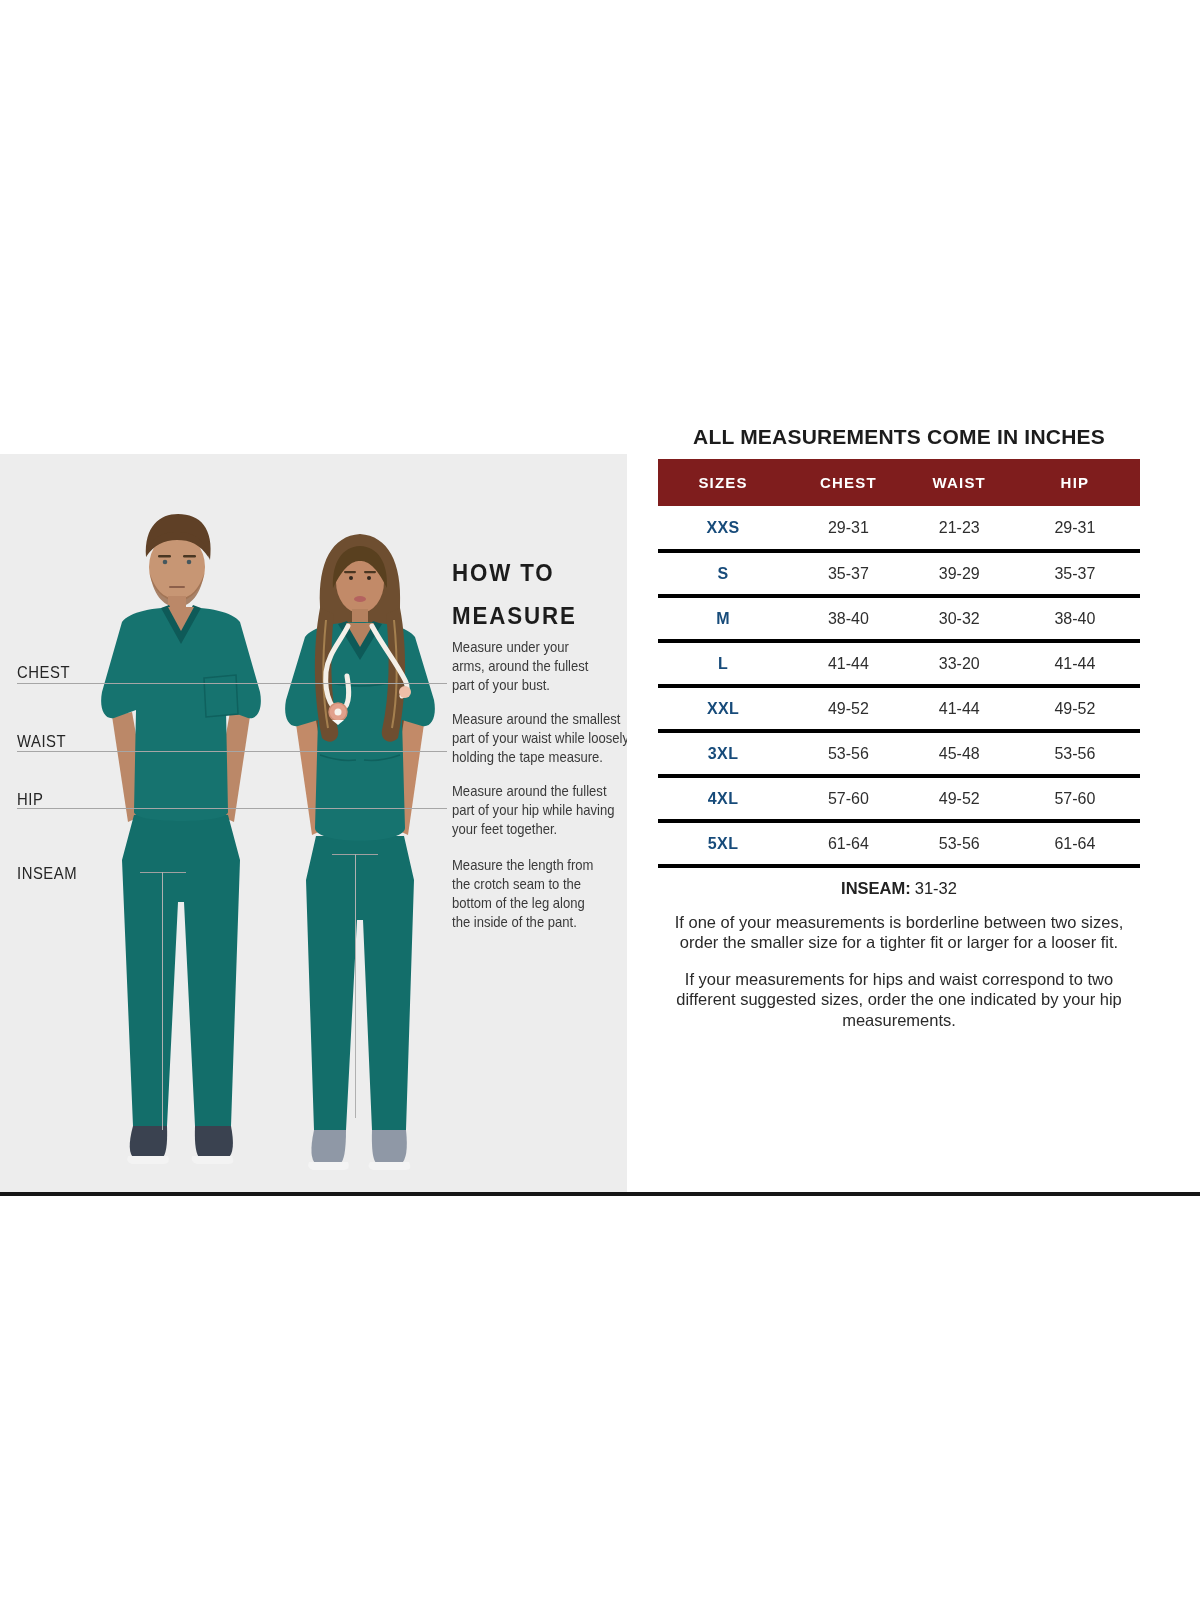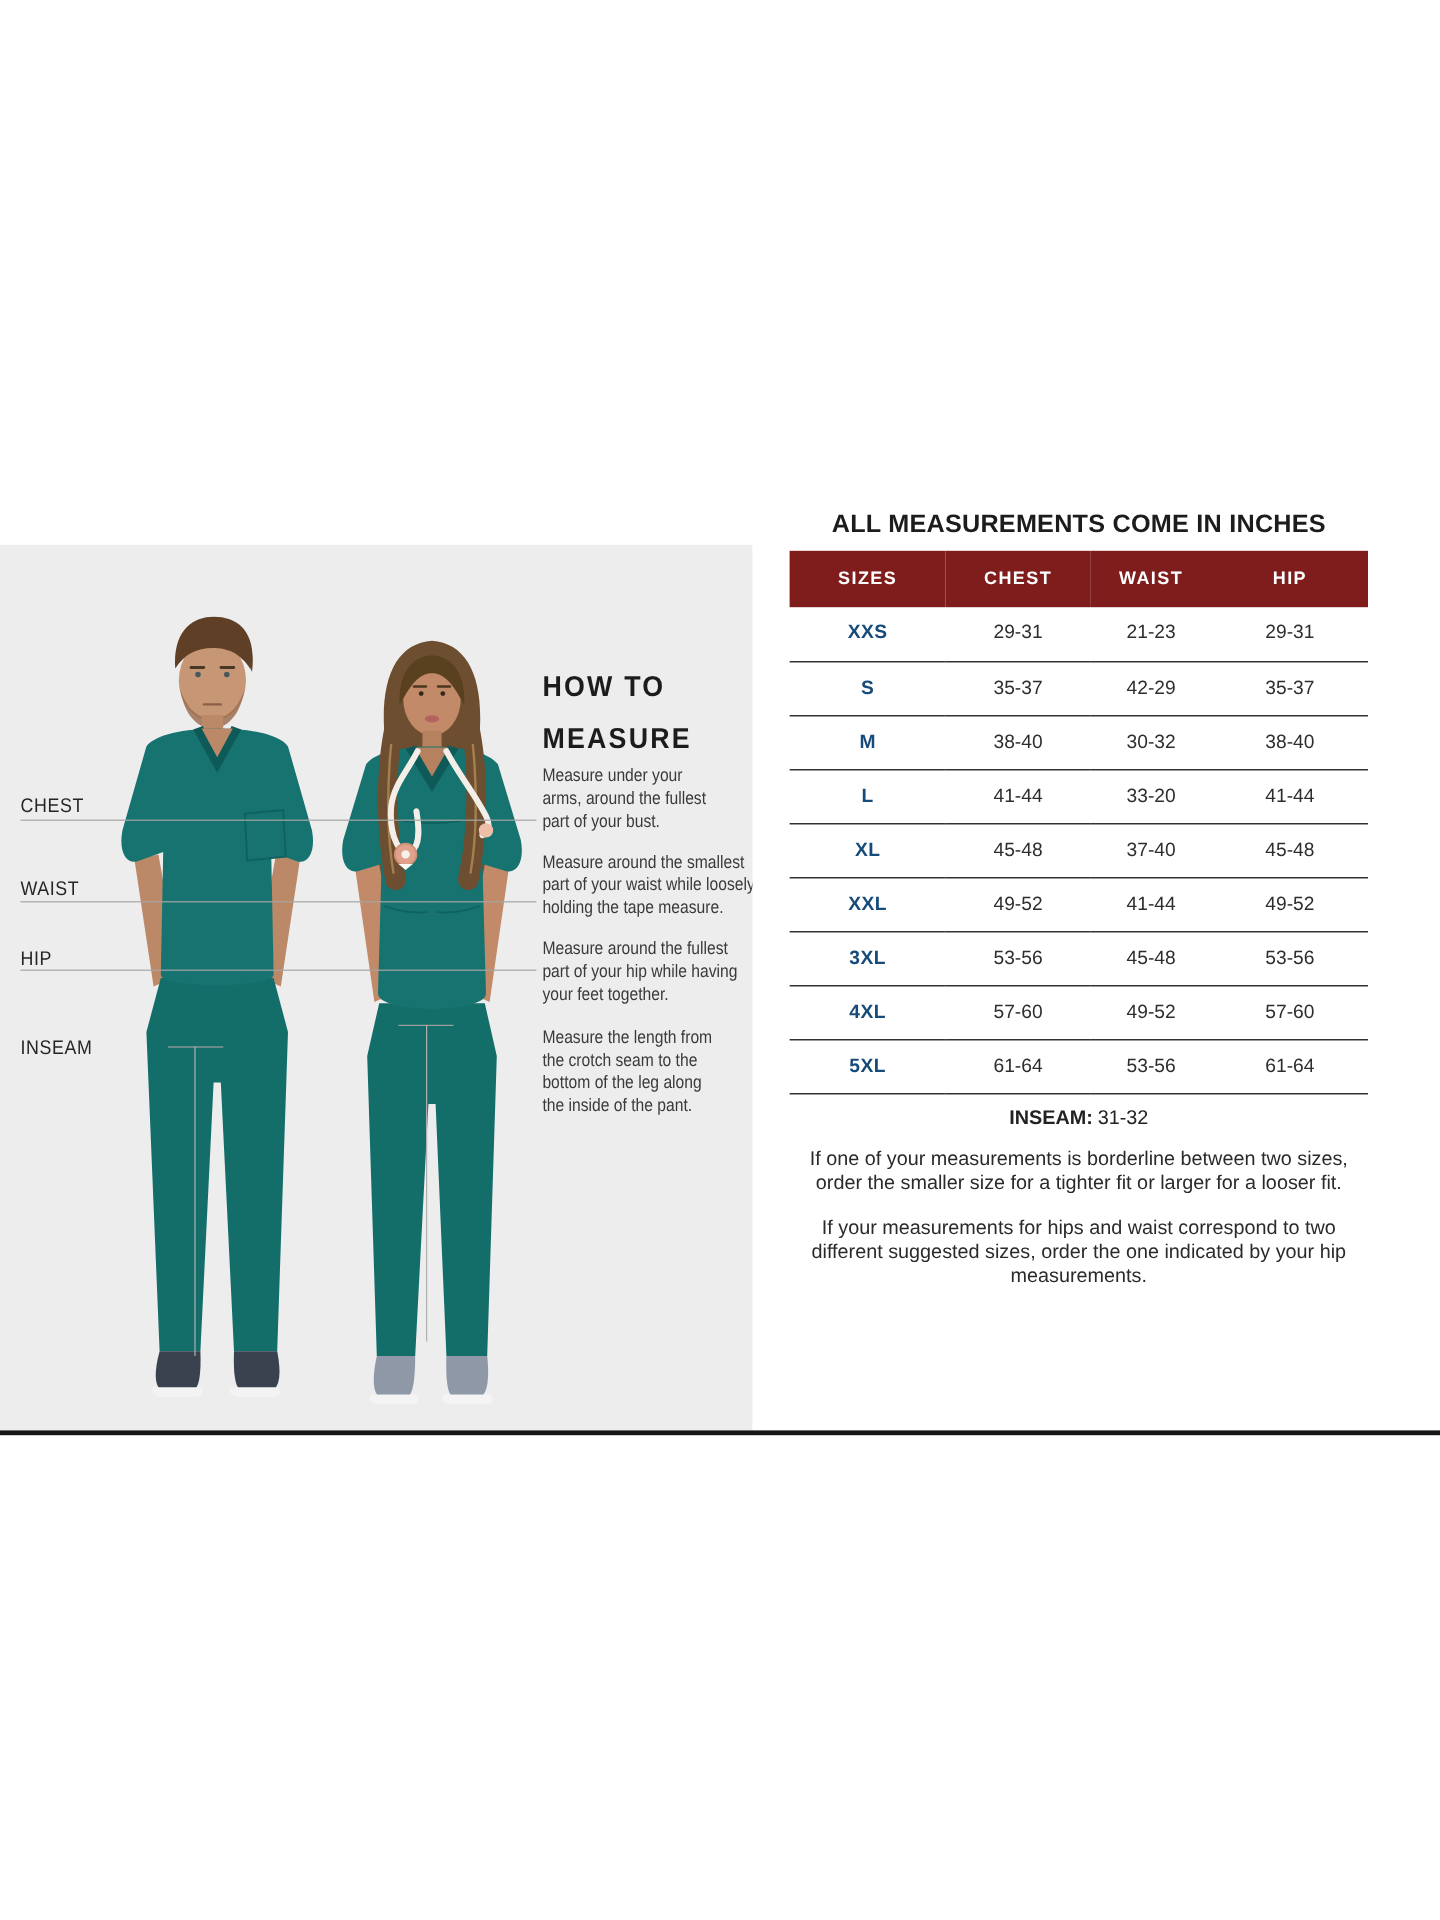--- a/index.html
+++ b/index.html
@@ -58,21 +58,21 @@
   table.size-table col.c1 { width:27%; }
   table.size-table col.c2 { width:25%; }
   table.size-table col.c3 { width:21%; }
   table.size-table col.c4 { width:27%; }
   table.size-table thead th {
     background:#7f1d1d; color:#ffffff; font-size:15px; font-weight:bold;
     letter-spacing:1.2px; height:47px; text-align:center; vertical-align:middle;
   }
   table.size-table tbody td {
     height:45px; text-align:center; vertical-align:middle;
-    font-size:16px; color:#2e2e2e; border-bottom:1px solid #000000;
+    font-size:16px; color:#2e2e2e; border-bottom:4px solid #000000;
   }
   table.size-table tbody td.size {
     color:#174b7a; font-weight:bold; letter-spacing:0.4px;
   }
   .inseam-note {
     margin-top:11px; text-align:center; font-size:16.5px; color:#222;
   }
   .inseam-note b { font-weight:bold; margin-right:4px; }
   .note {
     width:500px; margin:14px auto 0; margin-left:-9px; padding:0;
@@ -226,40 +226,34 @@
       <tbody>
         <tr>
           <td class="size">XXS</td>
           <td>29-31</td>
           <td>21-23</td>
           <td>29-31</td>
         </tr>
         <tr>
           <td class="size">S</td>
           <td>35-37</td>
-          <td>42-29</td>
+          <td>39-29</td>
           <td>35-37</td>
         </tr>
         <tr>
           <td class="size">M</td>
           <td>38-40</td>
           <td>30-32</td>
           <td>38-40</td>
         </tr>
         <tr>
           <td class="size">L</td>
           <td>41-44</td>
           <td>33-20</td>
           <td>41-44</td>
-        </tr>
-        <tr>
-          <td class="size">XL</td>
-          <td>45-48</td>
-          <td>37-40</td>
-          <td>45-48</td>
         </tr>
         <tr>
           <td class="size">XXL</td>
           <td>49-52</td>
           <td>41-44</td>
           <td>49-52</td>
         </tr>
         <tr>
           <td class="size">3XL</td>
           <td>53-56</td>

